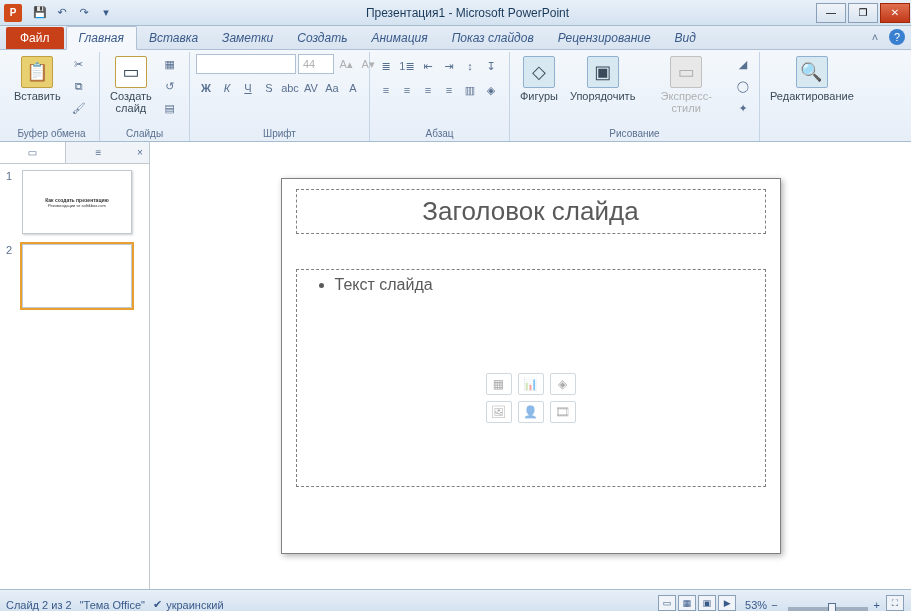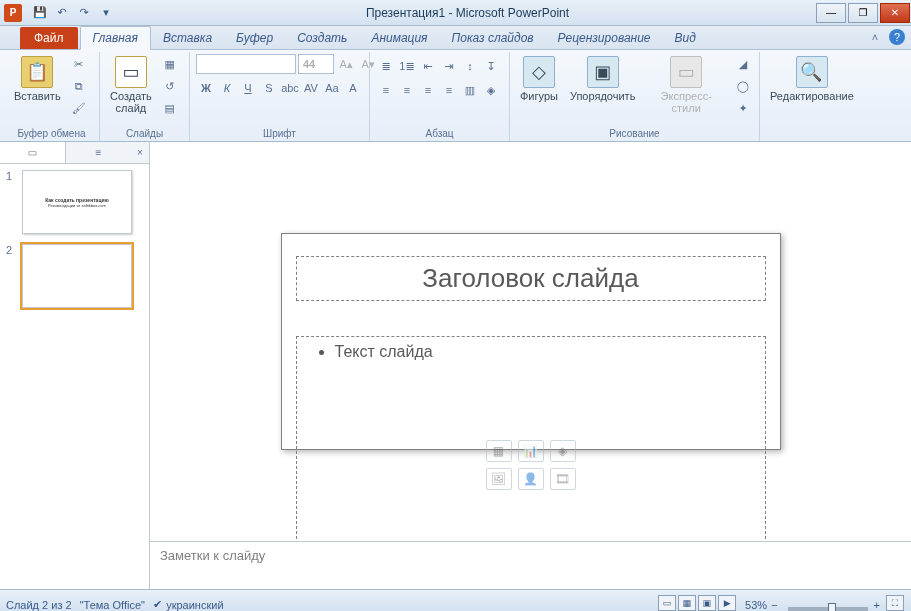--- a/index.html
+++ b/index.html
@@ -9,60 +9,60 @@
 .titlebar { height: 26px; background: linear-gradient(#e8f0f8,#d4e2f0); display: flex; align-items: center; border-bottom: 1px solid #a8bcd0; }
 .app-icon { width: 18px; height: 18px; background: #d04a1a; border-radius: 2px; margin: 0 4px; display:flex; align-items:center; justify-content:center; color:#fff; font-size:10px; font-weight:bold;}
 .qat { display: flex; gap: 2px; align-items: center; padding: 0 4px; }
 .qat-btn { width: 20px; height: 20px; display: flex; align-items: center; justify-content: center; font-size: 11px; color: #3a5a8a; cursor: pointer; }
 .title-text { flex: 1; text-align: center; font-size: 12px; color: #1a3a5a; }
 .win-controls { display: flex; }
 .win-btn { width: 30px; height: 20px; display: flex; align-items: center; justify-content: center; font-size: 10px; background: linear-gradient(#f0f4f8,#d8e4f0); border: 1px solid #8aa0b8; margin: 0 1px; cursor: pointer;}
 .win-btn.close { background: linear-gradient(#e07050,#c03818); color: #fff; border-color:#a02808;}
 
 
-.ribbon-tabs { height: 24px; background: linear-gradient(#e4ecf6,#d8e4f0); display: flex; align-items: flex-end; border-bottom: 1px solid #b0c0d4; padding-left: 20px; position: relative;}
+.ribbon-tabs { height: 24px; background: linear-gradient(#e4ecf6,#d8e4f0); display: flex; align-items: flex-end; border-bottom: 1px solid #b0c0d4; padding-left: 6px; position: relative;}
 .file-tab { background: #c84018; color: #fff; padding: 4px 14px; font-size: 12px; border-radius: 2px 2px 0 0; margin-right: 2px; cursor:pointer;}
 .r-tab { padding: 4px 12px; font-size: 12px; color: #3a5a8a; cursor: pointer; font-style: italic; }
 .r-tab.active { background: #f4f8fc; border: 1px solid #b0c0d4; border-bottom: 1px solid #f4f8fc; border-radius: 2px 2px 0 0; margin-bottom: -1px; }
 .help-btns { position: absolute; right: 6px; top: 3px; display: flex; gap: 6px; }
 .help-btn { width: 16px; height: 16px; border-radius: 50%; font-size: 11px; display:flex; align-items:center; justify-content:center; cursor:pointer;}
 
 
 .ribbon { height: 92px; background: linear-gradient(#f4f8fc,#e6eef8); border-bottom: 1px solid #a8bcd0; display: flex; padding: 2px 4px 0 4px; }
 .r-group { border-right: 1px solid #c4d4e4; padding: 2px 6px; display: flex; flex-direction: column; position: relative; }
 .r-group-label { position: absolute; bottom: 2px; left: 0; right: 0; text-align: center; font-size: 10px; color: #5a7090; }
 .r-group-content { display: flex; align-items: flex-start; gap: 4px; height: 72px; }
 .big-btn { display: flex; flex-direction: column; align-items: center; gap: 2px; padding: 2px 4px; cursor: pointer; font-size: 11px; color: #3a4a5a; text-align: center; }
 .big-icon { width: 32px; height: 32px; background: #e8d070; border: 1px solid #c0a040; border-radius: 2px; display:flex; align-items:center; justify-content:center; font-size:18px;}
 .small-col { display: flex; flex-direction: column; gap: 2px; }
 .small-btn { width: 20px; height: 20px; display: flex; align-items: center; justify-content: center; font-size: 11px; color: #5a7090; cursor: pointer; }
 .font-row { display: flex; gap: 2px; align-items: center; }
 .font-combo { height: 20px; border: 1px solid #b0c0d4; background: #fff; font-size: 11px; padding: 0 4px; color: #888; display:flex; align-items:center;}
 .font-name { width: 100px; }
-.font-size { width: 36px; font-weight: bold; }
+.font-size { width: 36px; }
 .btn-row { display: flex; gap: 1px; margin-top: 2px; }
 .rb { width: 20px; height: 20px; font-size: 11px; color: #5a7090; display: flex; align-items: center; justify-content: center; cursor:pointer;}
 .rb.bold{font-weight:bold;} .rb.ital{font-style:italic;} .rb.ul{text-decoration:underline;}
 .disabled { color: #b0b0b0; }
 
 
 .work-area { display: flex; height: 447px; background: #fff; }
 .thumb-panel { width: 150px; background: #fff; border-right: 1px solid #c0c8d0; display: flex; flex-direction: column; }
 .thumb-tabs { height: 22px; display: flex; border-bottom: 1px solid #c0c8d0; background:#f0f4f8;}
 .thumb-tab { flex: 1; font-size: 10px; display: flex; align-items: center; justify-content: center; cursor:pointer; color:#5a7090;}
 .thumb-tab.active { background:#fff; border-right:1px solid #c0c8d0;}
 .thumb-list { flex: 1; overflow: auto; padding: 6px; }
 .thumb-item { display: flex; gap: 6px; margin-bottom: 10px; align-items:flex-start;}
 .thumb-num { font-size: 11px; color: #5a7090; width:10px;}
 .thumb-slide { width: 110px; height: 64px; background: #fff; border: 1px solid #c0c8d0; box-shadow: 1px 1px 2px rgba(0,0,0,.2); display:flex; flex-direction:column; align-items:center; justify-content:center; font-size:5px; color:#333;}
 .thumb-item.selected .thumb-slide { outline: 2px solid #e8a030; }
 
 .slide-area { flex: 1; background: #fff; display: flex; flex-direction: column; }
 .canvas-wrap { flex: 1; display: flex; align-items: center; justify-content: center; background: #fff; overflow:hidden;}
-.slide-canvas { width: 500px; height: 217px; background: #fff; border: 1px solid #808080; box-shadow: 2px 2px 6px rgba(0,0,0,.3); padding: 22px 14px; position: relative;}
+.slide-canvas { width: 500px; height: 376px; background: #fff; border: 1px solid #808080; box-shadow: 2px 2px 6px rgba(0,0,0,.3); padding: 10px 14px; position: relative;}
 .ph { border: 1px dashed #808080; padding: 6px 16px; }
 .ph-title { text-align: center; font-size: 26px; color: #595959; margin-bottom:8px;}
 .ph-body { height: 218px; font-size: 16px; color: #595959; position:relative;margin-top:35px;}
 .ph-body ul { list-style: disc; padding-left: 22px; }
 .content-icons { position: absolute; left: 50%; top: 50%; transform: translate(-50%,-10%); display: grid; grid-template-columns: repeat(3,26px); gap: 6px; opacity:.5;}
 .ci { width: 26px; height: 22px; border: 1px solid #a0b0c0; border-radius: 2px; display:flex; align-items:center; justify-content:center; font-size:12px;}
 
 .notes-pane { height: 48px; border-top: 1px solid #c0c8d0; padding: 6px 10px; font-size: 13px; color: #808080; background:#fff;}
 
 
@@ -88,21 +88,21 @@
     <div class="win-btn">—</div>
     <div class="win-btn">❐</div>
     <div class="win-btn close">✕</div>
   </div>
 </div>
 
 <div class="ribbon-tabs">
   <div class="file-tab">Файл</div>
   <div class="r-tab active">Главная</div>
   <div class="r-tab">Вставка</div>
-  <div class="r-tab">Буфер</div>
+  <div class="r-tab">Заметки</div>
   <div class="r-tab">Создать</div>
   <div class="r-tab">Анимация</div>
   <div class="r-tab">Показ слайдов</div>
   <div class="r-tab">Рецензирование</div>
   <div class="r-tab">Вид</div>
   <div class="help-btns">
     <div class="help-btn" style="color:#5a7090">˄</div>
     <div class="help-btn" style="background:#3a80d0;color:#fff">?</div>
   </div>
 </div>
@@ -251,21 +251,20 @@
             <div class="ci">▦</div>
             <div class="ci">📊</div>
             <div class="ci">◈</div>
             <div class="ci">🖼</div>
             <div class="ci">👤</div>
             <div class="ci">🎞</div>
           </div>
         </div>
       </div>
     </div>
-    <div class="notes-pane">Заметки к слайду</div>
   </div>
 </div>
 
 <div class="statusbar">
   <span>Слайд 2 из 2</span>
   <span style="margin:0 8px">"Тема Office"</span>
   <span style="margin-right:4px">✔</span>
   <span>украинский</span>
   <span class="spacer"></span>
   <div class="view-btn">▭</div>

